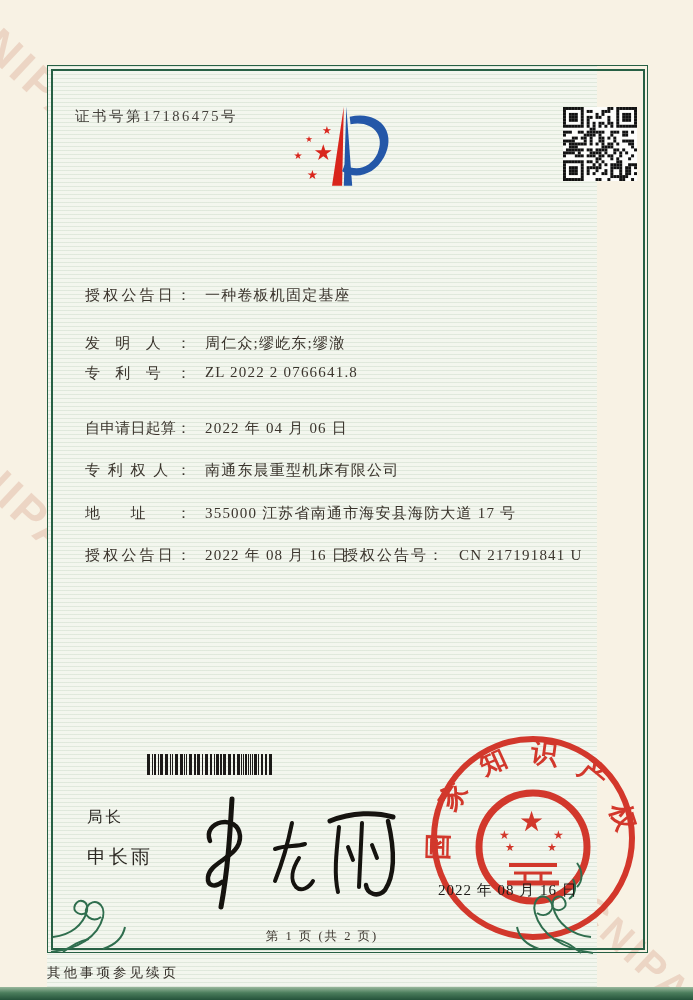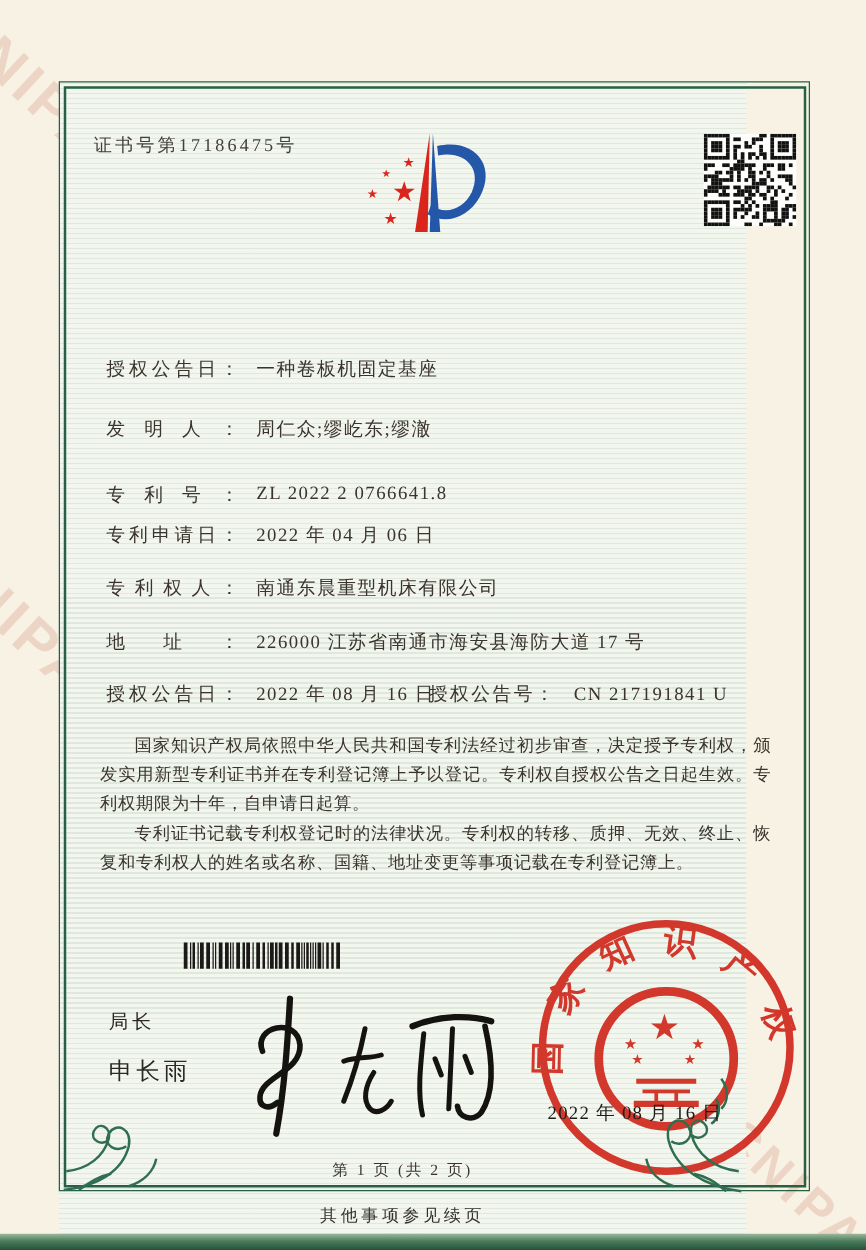--- a/index.html
+++ b/index.html
@@ -53,21 +53,21 @@
   .barcode i { display:block; height:100%; }
   .sig-title { position:absolute; left:40px; top:742px; font-size:15.5px; letter-spacing:3px; color:#2b2archive; color:#2b2822; }
   .sig-name  { position:absolute; left:40px; top:779px; font-size:19px; letter-spacing:3px; color:#2b2822; }
   .signature { position:absolute; left:128px; top:698px; width:250px; height:180px; }
   .seal { position:absolute; left:374px; top:670px; width:224px; height:212px; opacity:0.92; }
   .seal-date {
     position:absolute; left:391px; top:816px; width:210px; font-size:15px;
     letter-spacing:1px; color:#1d1b17; z-index:5;
   }
   .page-number { position:absolute; left:0; top:863px; width:100%; text-align:center; font-size:12.5px; letter-spacing:2px; color:#3a342c; }
-  .footer-note { position:absolute; left:0; top:899px; width:100%; text-align:center; font-size:13.5px; letter-spacing:3px; color:#35302a;font-family:Liberation Mono, monospace; }
+  .footer-note { position:absolute; left:0; top:899px; width:100%; font-size:13.5px; letter-spacing:3px; color:#35302a;font-family:Liberation Mono, monospace; }
   .ornament { position:absolute; pointer-events:none; }
   .bottom-band {
     position:absolute; left:0; top:987px; width:693px; height:13px;
     background:linear-gradient(180deg,#9ab89d 0%, #4b7d5c 45%, #24523a 100%);
   }
 </style>
 </head>
 <body>
 
 <div class="page">
@@ -400,43 +400,39 @@
         <rect x="23" y="24" width="1" height="1" fill="#111"></rect>
       </svg>
 
 
     <div class="field-row" style="top:221px">
       <span class="flabel">授权公告日：</span><span class="fvalue">一种卷板机固定基座</span>
     </div>
     <div class="field-row" style="top:269px">
       <span class="flabel">发明人：</span><span class="fvalue">周仁众;缪屹东;缪澈</span>
     </div>
-    <div class="field-row" style="top:322px">
+    <div class="field-row" style="top:299px">
       <span class="flabel">专利号：</span><span class="fvalue">ZL 2022 2 0766641.8</span>
     </div>
     <div class="field-row" style="top:354px">
-      <span class="flabel">专利申请日：</span><span class="fvalue">2022 年 04 月 06 日</span>
+      <span class="flabel">自申请日起算：</span><span class="fvalue">2022 年 04 月 06 日</span>
     </div>
     <div class="field-row" style="top:396px">
       <span class="flabel">专利权人：</span><span class="fvalue">南通东晨重型机床有限公司</span>
     </div>
     <div class="field-row" style="top:439px">
-      <span class="flabel">地址：</span><span class="fvalue">226000 江苏省南通市海安县海防大道 17 号</span>
+      <span class="flabel">地址：</span><span class="fvalue">355000 江苏省南通市海安县海防大道 17 号</span>
     </div>
     <div class="field-row" style="top:481px">
       <span class="flabel">授权公告日：</span><span class="fvalue">2022 年 08 月 16 日</span>
       <span class="pair2">
         <span class="flabel2">授权公告号：</span><span class="fvalue">CN 217191841 U</span>
       </span>
     </div>
 
-    <div class="body-text">
-      <p>国家知识产权局依照中华人民共和国专利法经过初步审查，决定授予专利权，颁发实用新型专利证书并在专利登记簿上予以登记。专利权自授权公告之日起生效。专利权期限为十年，自申请日起算。</p>
-      <p>专利证书记载专利权登记时的法律状况。专利权的转移、质押、无效、终止、恢复和专利权人的姓名或名称、国籍、地址变更等事项记载在专利登记簿上。</p>
-    </div>
 
     <div class="barcode" id="barcode">
         <i style="width: 3px; margin-right: 2px; background: rgb(28, 26, 24);"></i>
         <i style="width: 1px; margin-right: 1px; background: rgb(28, 26, 24);"></i>
         <i style="width: 2px; margin-right: 2px; background: rgb(28, 26, 24);"></i>
         <i style="width: 1px; margin-right: 1px; background: rgb(28, 26, 24);"></i>
         <i style="width: 3px; margin-right: 2px; background: rgb(28, 26, 24);"></i>
         <i style="width: 3px; margin-right: 2px; background: rgb(28, 26, 24);"></i>
         <i style="width: 1px; margin-right: 1px; background: rgb(28, 26, 24);"></i>
         <i style="width: 1px; margin-right: 2px; background: rgb(28, 26, 24);"></i>

